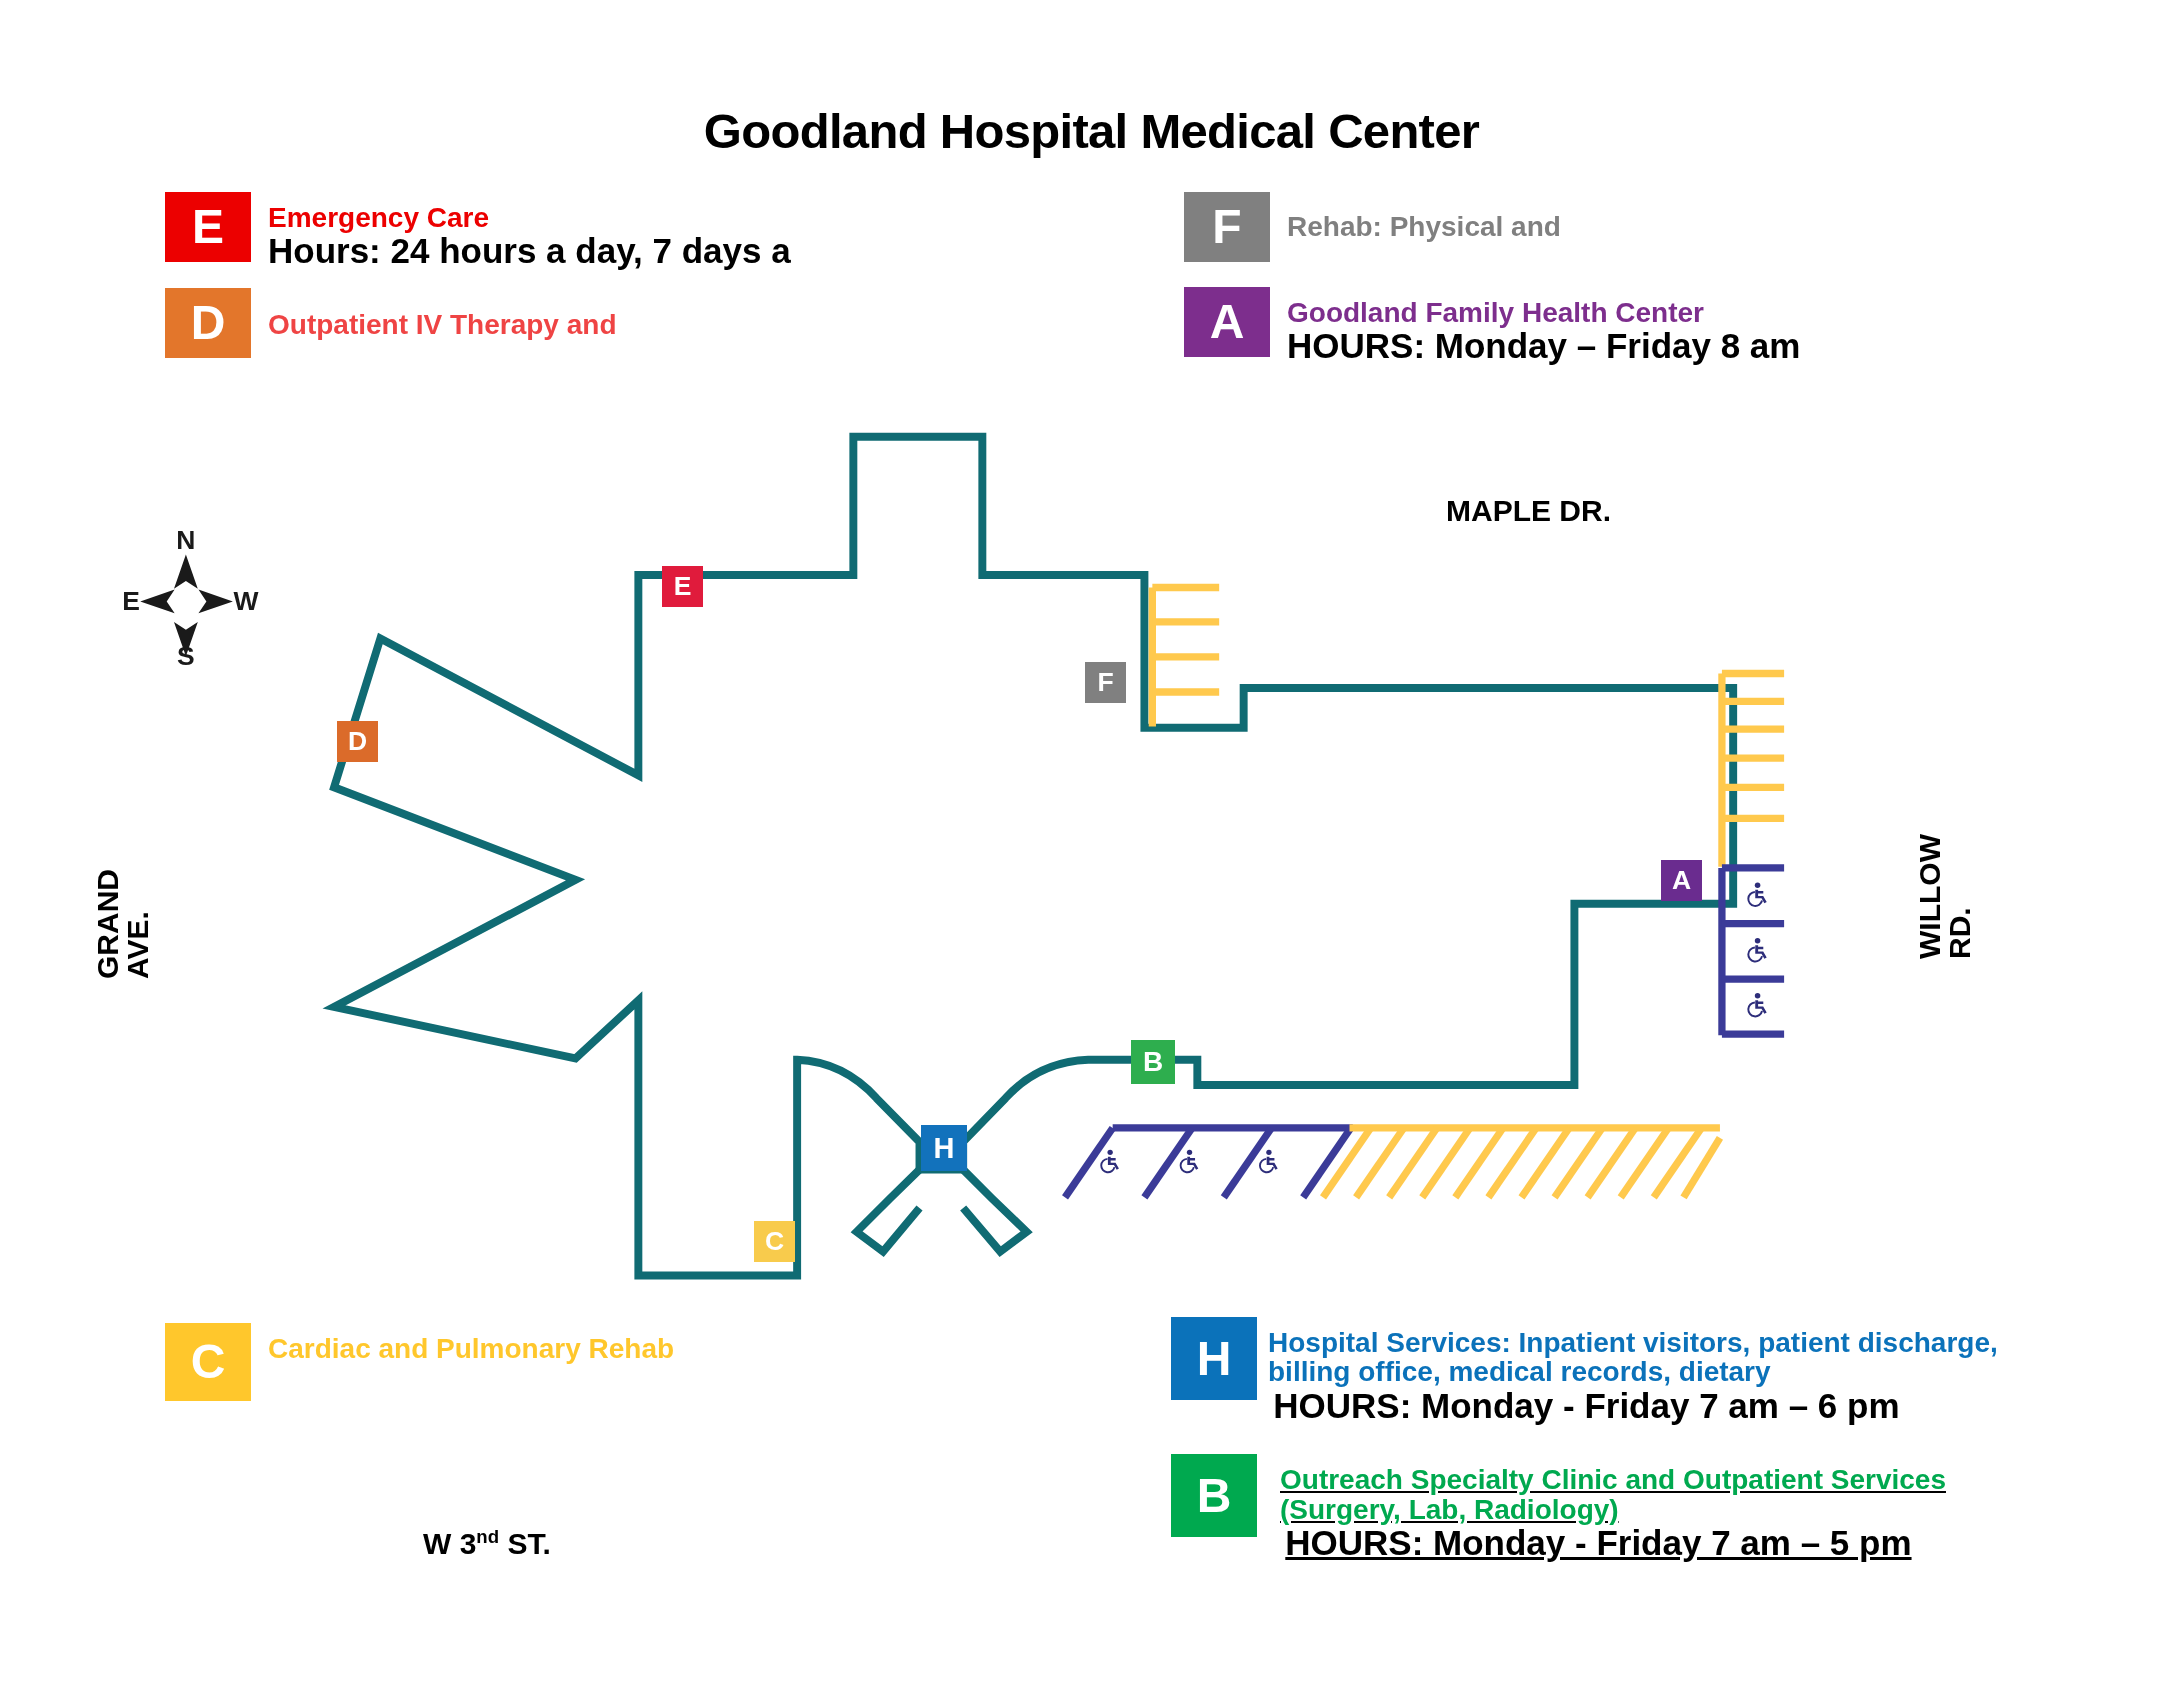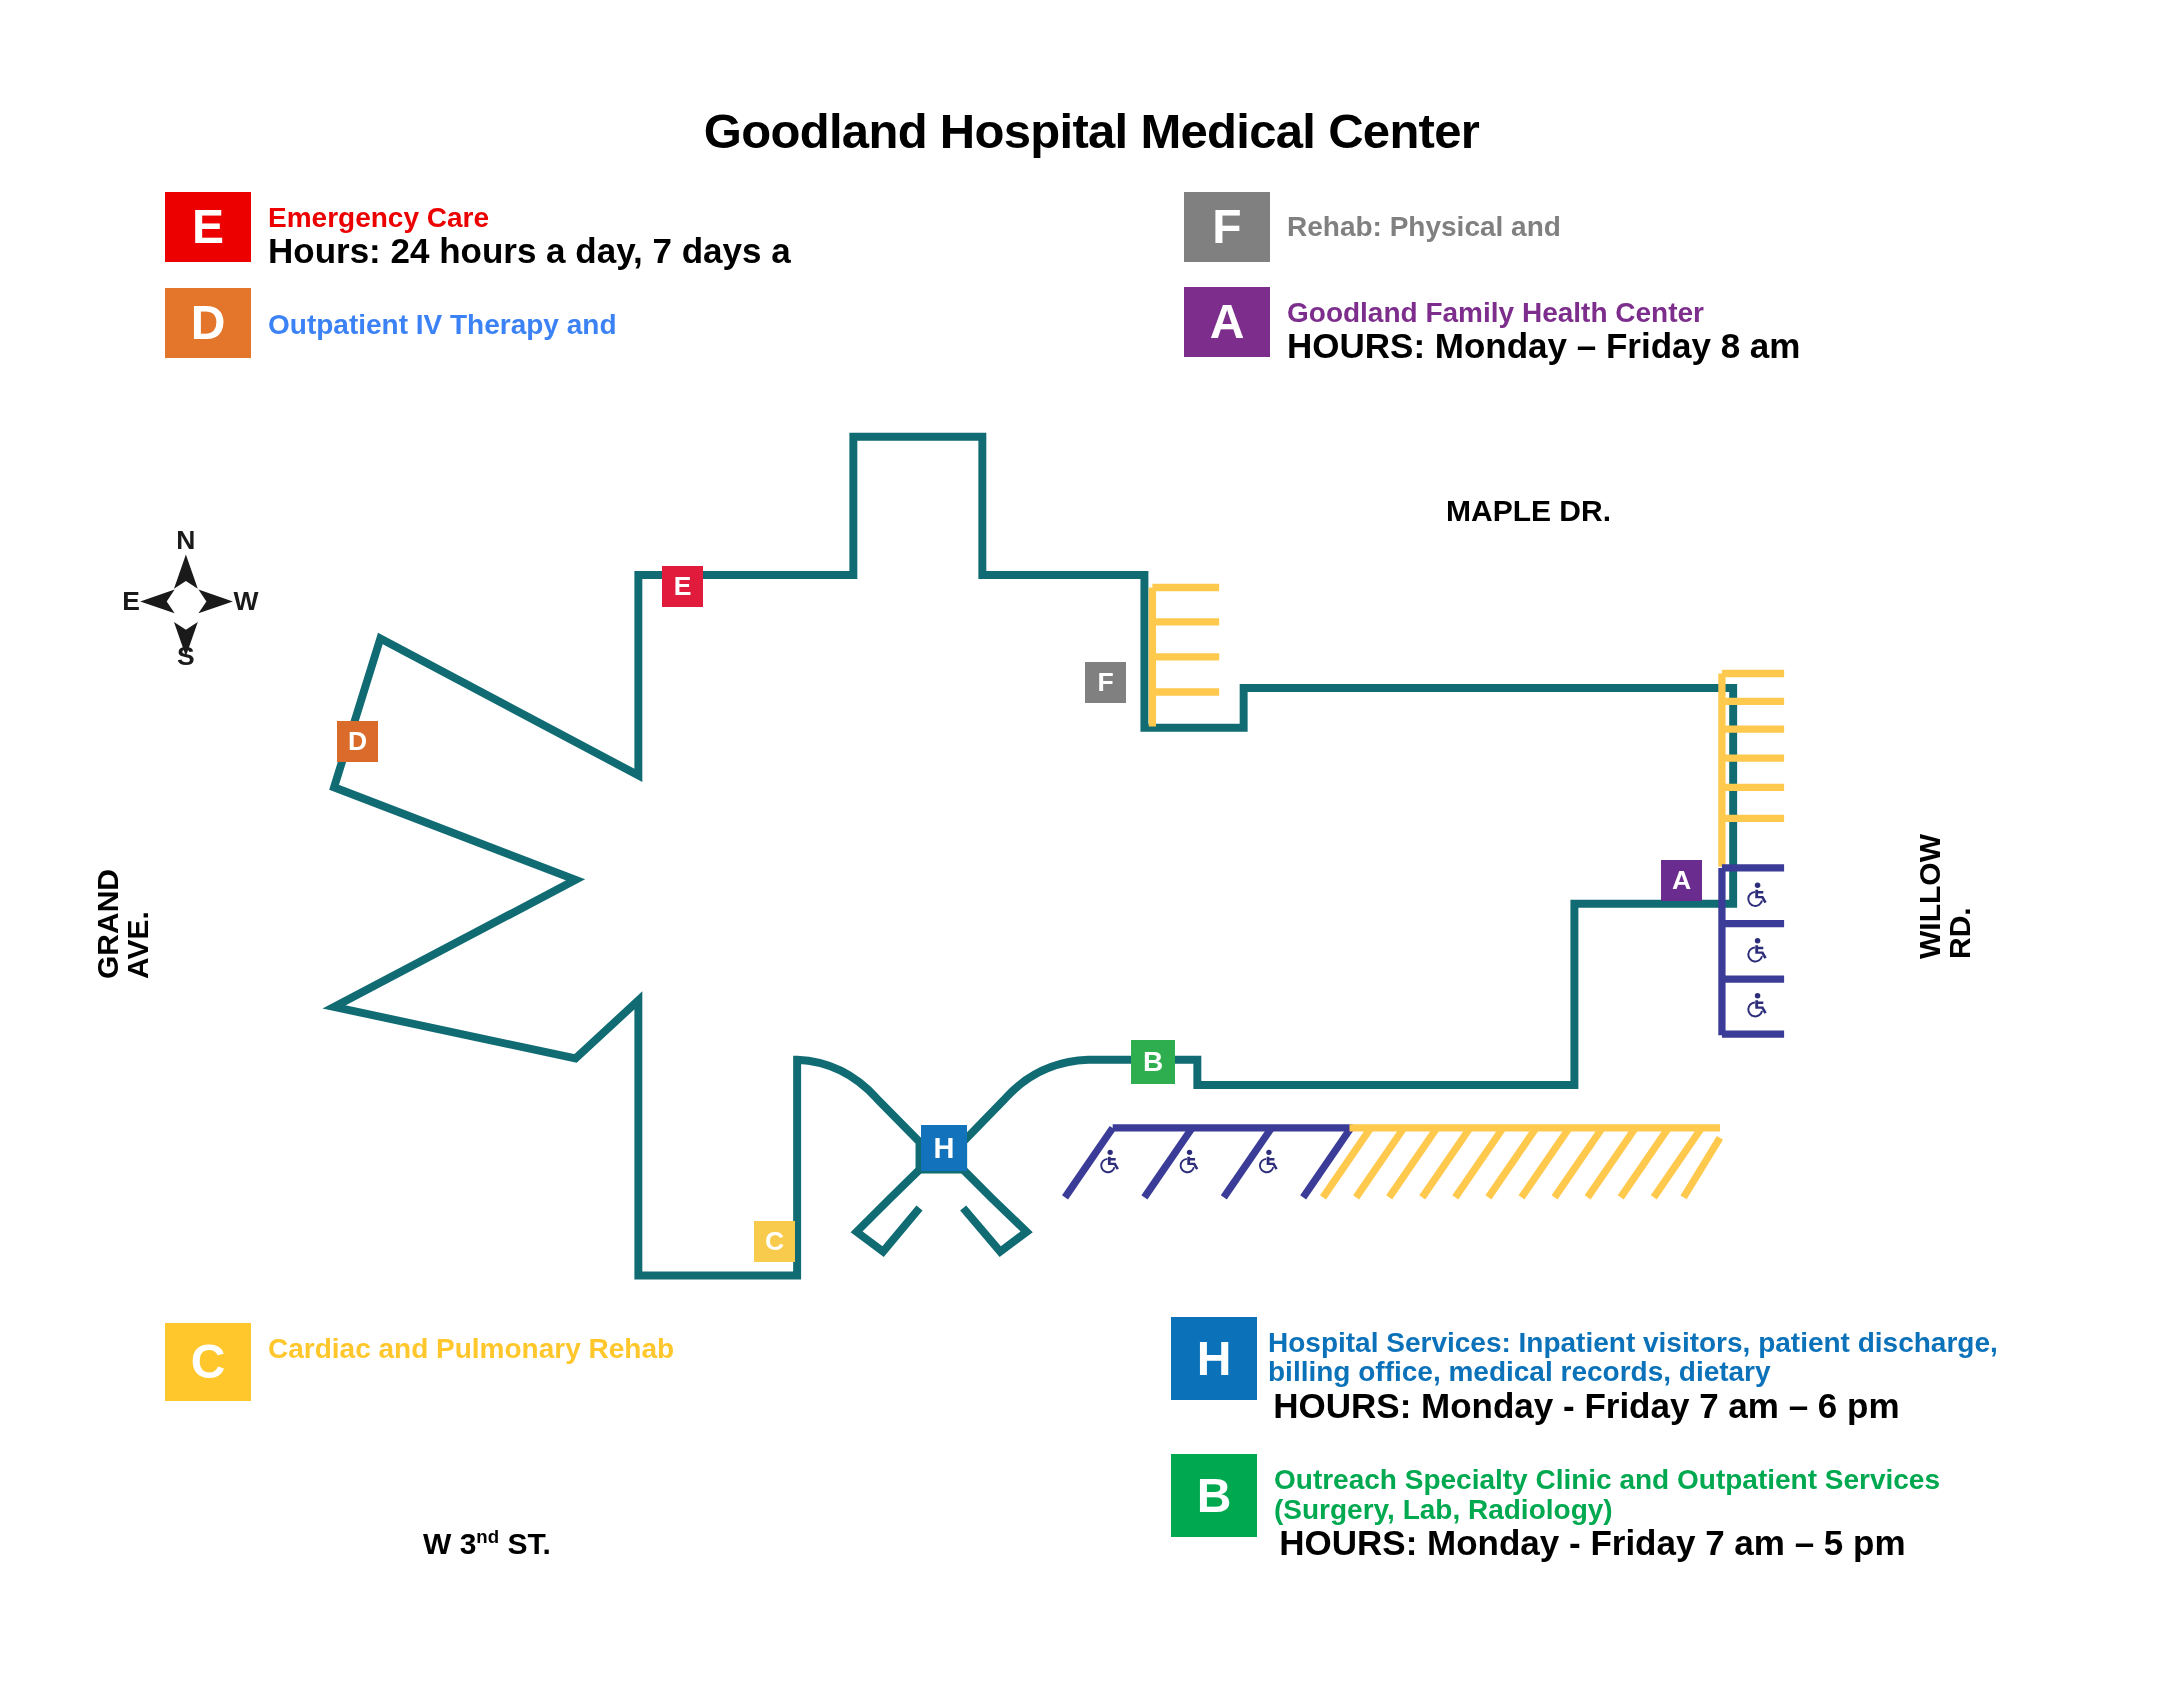--- a/index.html
+++ b/index.html
@@ -245,21 +245,21 @@
       <div class="legend-title" style="color:#EC0000;">Emergency Care</div>
       <div class="legend-hours">Hours: 24 hours a day, 7 days a</div>
     </div>
   </div>
 
   <div class="legend-entry" style="margin-top:2.6px;">
     <div class="legend-chip" id="chip-D" style="background:#E3762B;">
       <span>D</span>
     </div>
     <div class="legend-text" style="padding-top:14.6px;">
-      <div class="legend-title" style="color:#3b82f6;">Outpatient IV Therapy and</div>
+      <div class="legend-title" style="color:#ef4444;">Outpatient IV Therapy and</div>
     </div>
   </div>
 
 </div>
 
 <div class="legend-block" id="legend-top-right">
 
   <div class="legend-entry" style="margin-bottom:25px;">
     <div class="legend-chip" id="chip-F" style="background:#808080;">
       <span>F</span>
@@ -303,20 +303,20 @@
     <div class="legend-text" style="width:781px;padding-left:11px;">
       <div class="legend-title" style="color:#0B72BA;">Hospital Services: Inpatient visitors, patient discharge, billing office, medical records, dietary</div>
       <div class="legend-hours" style="padding-left:5.3px;">HOURS: Monday - Friday 7 am – 6 pm</div>
     </div>
   </div>
 
   <div class="legend-entry">
     <div class="legend-chip" id="chip-B" style="background:#00A94F;">
       <span>B</span>
     </div>
-    <div class="legend-text" style="width:781px;padding-left:17px;">
+    <div class="legend-text" style="width:781px;padding-left:23px;text-decoration:underline;">
       <div class="legend-title" style="color:#00A94F;">Outreach Specialty Clinic and Outpatient Services (Surgery, Lab, Radiology)</div>
       <div class="legend-hours" style="padding-left:5.3px;">HOURS: Monday - Friday 7 am – 5 pm</div>
     </div>
   </div>
 
 </div>
 
 
 </body></html>

